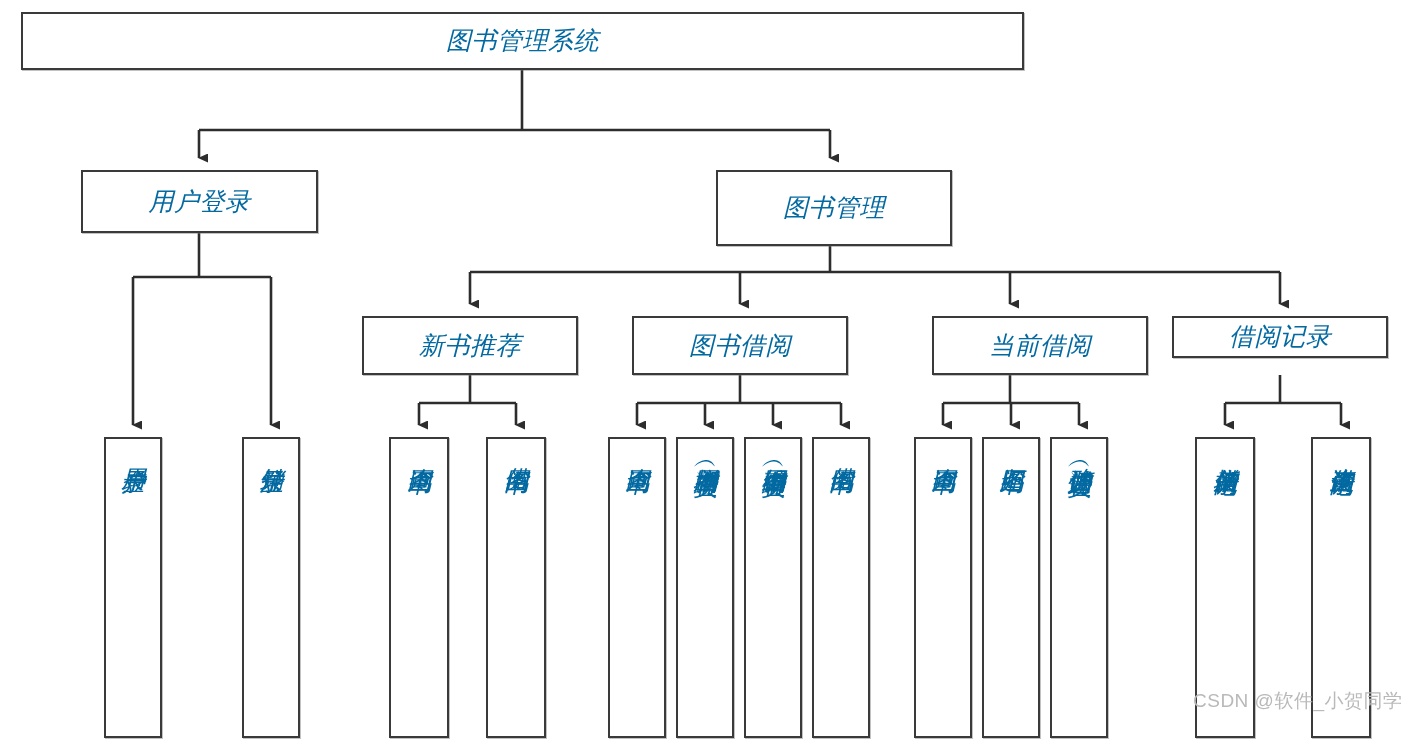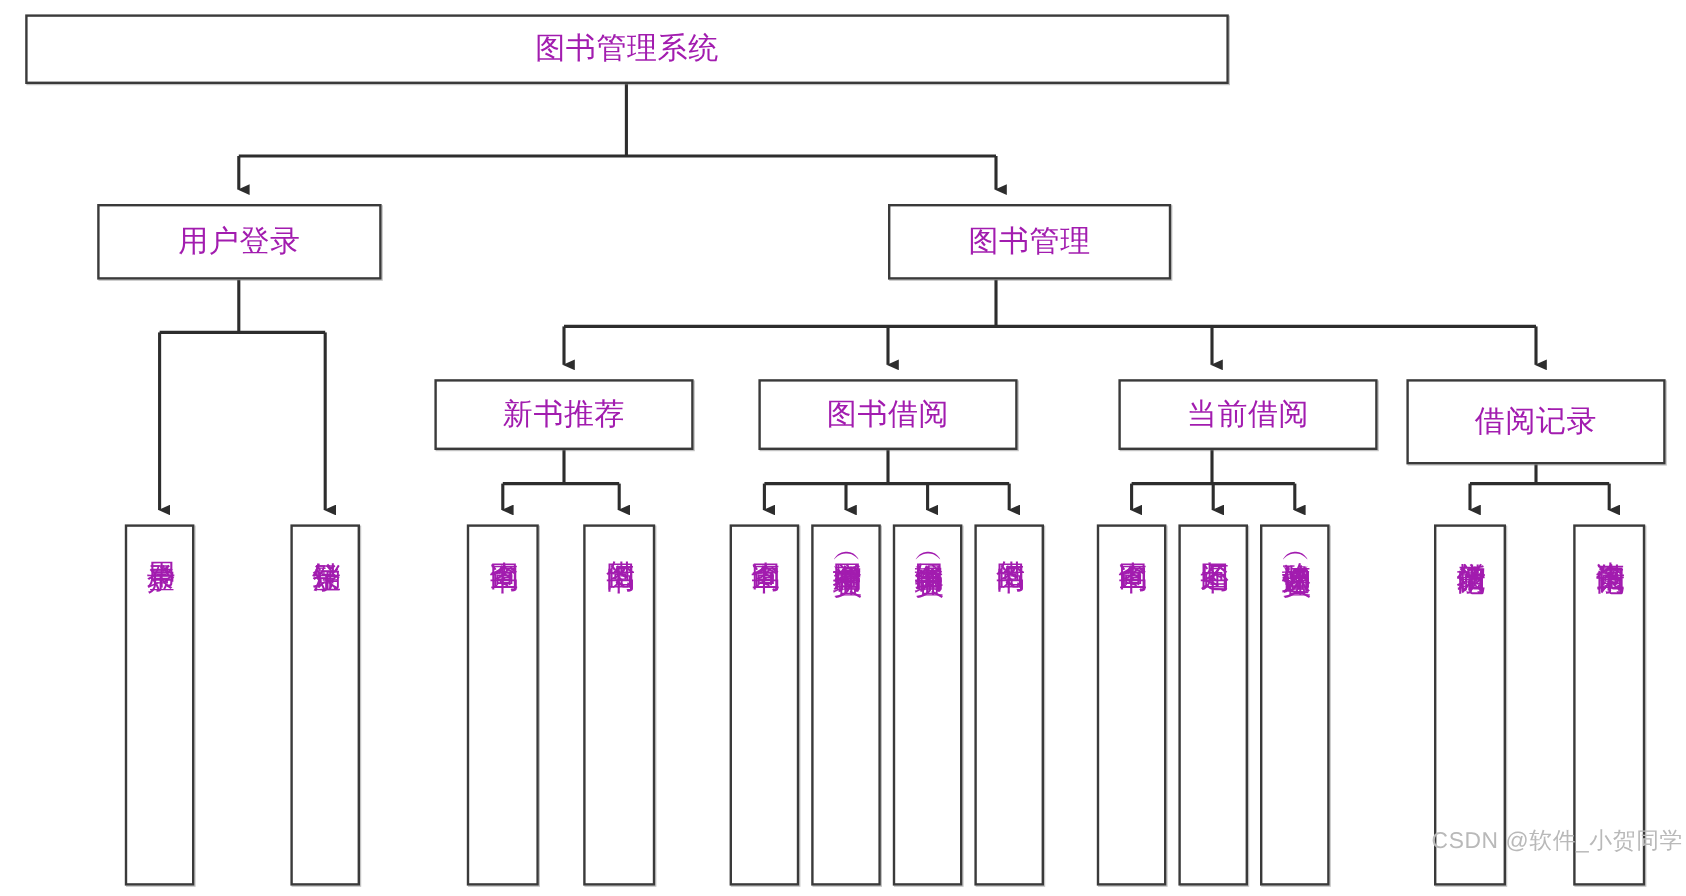--- a/index.html
+++ b/index.html
@@ -26,22 +26,23 @@
     pointer-events: none;
   }
   .node {
     position: absolute;
     box-sizing: border-box;
     border: 2.5px solid #3a3a3a;
     background: #ffffff;
     display: flex;
     align-items: center;
     justify-content: center;
-    color: #a21caf;
+    color: #0369a1;
     box-shadow: 1px 1px 0 rgba(120,120,120,0.45);
+    font-style: italic;
   }
   .node .label {
     display: block;
     text-align: center;
     line-height: 1.18;
     letter-spacing: 0.5px;
   }
   .node.horiz .label {
     writing-mode: horizontal-tb;
     font-size: 25px;
@@ -125,34 +126,34 @@
     </g>
   </svg>
 
   <div class="node root horiz" style="left:21px; top:12px; width:1003px; height:58px;">
     <span class="label">图书管理系统</span>
   </div>
 
   <div class="node horiz" style="left:81px; top:170px; width:237px; height:63px;">
     <span class="label">用户登录</span>
   </div>
-  <div class="node horiz" style="left:740px; top:170px; width:236px; height:63px;">
+  <div class="node horiz" style="left:716px; top:170px; width:236px; height:76px;">
     <span class="label">图书管理</span>
   </div>
 
   <div class="node horiz" style="left:632px; top:316px; width:216px; height:59px;">
     <span class="label">图书借阅</span>
   </div>
   <div class="node horiz" style="left:362px; top:316px; width:216px; height:59px;">
     <span class="label">新书推荐</span>
   </div>
   <div class="node horiz" style="left:932px; top:316px; width:216px; height:59px;">
     <span class="label">当前借阅</span>
   </div>
-  <div class="node horiz" style="left:1172px; top:316px; width:216px; height:71px;align-items:center;">
+  <div class="node horiz" style="left:1172px; top:316px; width:216px; height:42px;align-items:center;">
     <span class="label">借阅记录</span>
   </div>
 
   <div class="node vert" style="left:104px; top:437px; width:58px; height:301px;">
     <span class="label">用户登录</span>
   </div>
   <div class="node vert" style="left:242px; top:437px; width:58px; height:301px;">
     <span class="label">注销登录</span>
   </div>
 

